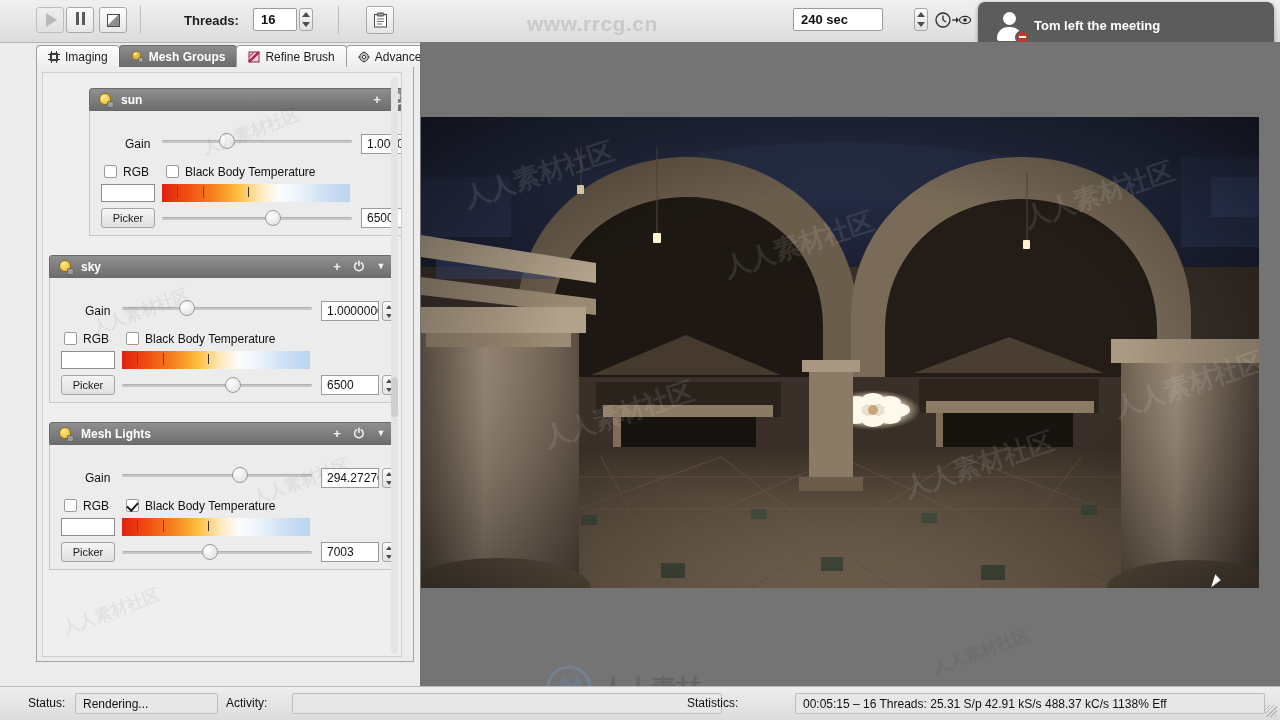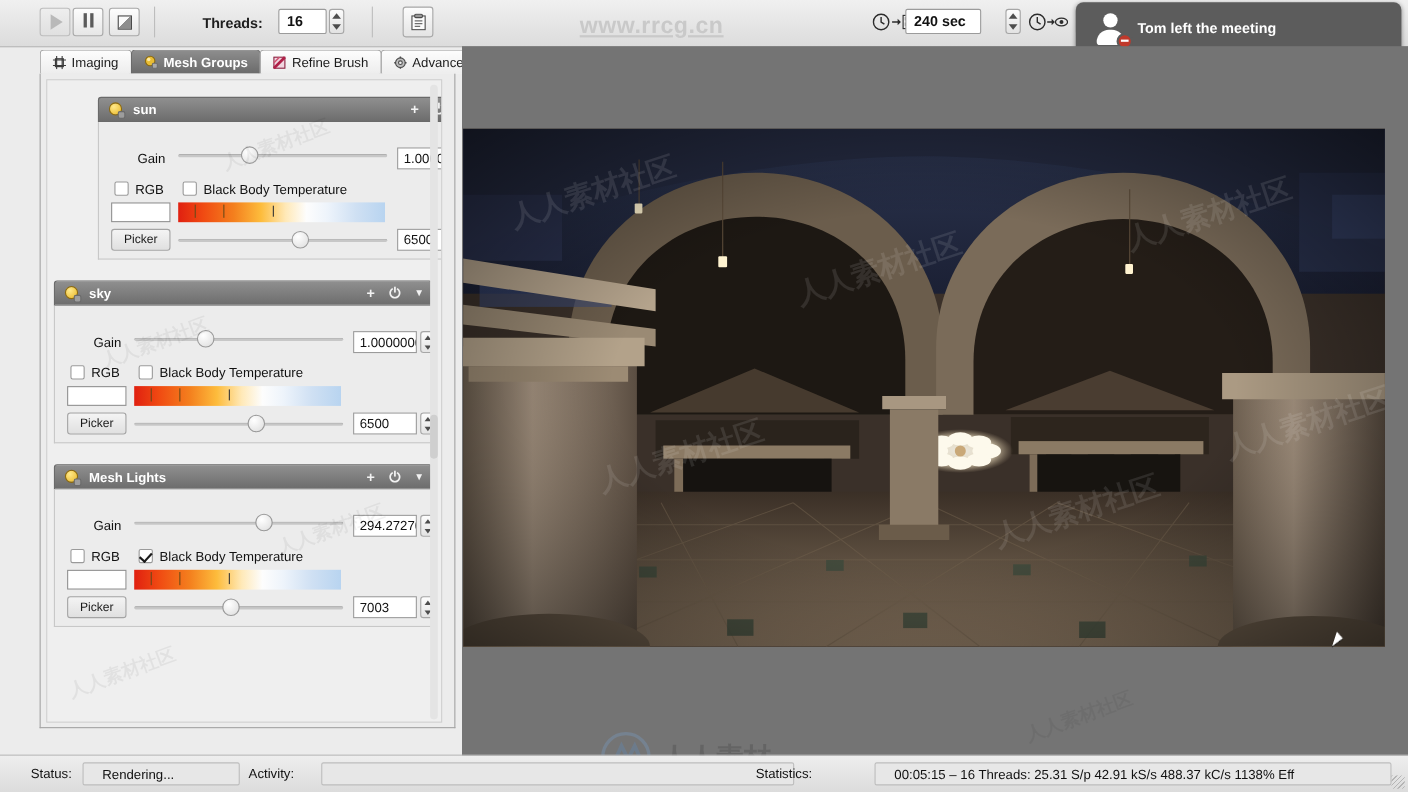--- a/index.html
+++ b/index.html
@@ -51,21 +51,21 @@
 
   .clip-btn{
     position:absolute;top:6px;width:28px;height:28px;
     background:linear-gradient(#fcfcfc,#e4e4e4);border:1px solid #a8a8a8;border-radius:3px;
     display:flex;align-items:center;justify-content:center;box-sizing:border-box;
   }
 
   
   .wm-top{
     position:absolute;left:527px;top:12px;font-size:21px;font-weight:bold;
-    color:#c9c9c9;letter-spacing:.5px;text-decoration:underline;
+    color:#c9c9c9;letter-spacing:.5px;
   }
 
   
   .notif{
     position:absolute;right:6px;top:2px;width:296px;height:47px;
     background:#5c5c5c;border-radius:7px;
     display:flex;align-items:center;
     box-shadow:0 1px 4px rgba(0,0,0,.35);
     overflow:hidden;
   }
@@ -185,21 +185,21 @@
 
   
   .statusbar{
     position:absolute;left:0;bottom:0;width:1280px;height:33px;
     background:linear-gradient(#eeeeee,#dcdcdc);border-top:1px solid #b9b9b9;
   }
   .sb-label{position:absolute;top:9px;font-size:12px;color:#111;}
   .sb-box{
     position:absolute;top:6px;height:21px;box-sizing:border-box;
     background:#e7e7e7;border:1px solid #bdbdbd;border-radius:2px;
-    display:flex;align-items:center;padding-left:17px;font-size:12px;color:#111;white-space:nowrap;
+    display:flex;align-items:center;padding-left:7px;font-size:12px;color:#111;white-space:nowrap;
   }
   .grip{position:absolute;right:3px;bottom:3px;width:12px;height:12px;
     background:repeating-linear-gradient(135deg,#b5b5b5 0 1px,transparent 1px 3px);}
 
   .bigwm{
     position:absolute;left:545px;bottom:8px;width:200px;height:48px;opacity:.28;pointer-events:none;
   }
   .wm-tile{position:absolute;font-size:17px;color:rgba(0,0,0,.055);font-weight:bold;
     transform:rotate(-20deg);white-space:nowrap;pointer-events:none;}
 </style>
@@ -246,21 +246,21 @@
       <circle cx="8" cy="9" r="7" fill="none" stroke="#2c2c2c" stroke-width="1.3"></circle>
       <path d="M8 4.5V9l3 2" stroke="#2c2c2c" stroke-width="1.3" fill="none"></path>
       <path d="M18 9h7" stroke="#2c2c2c" stroke-width="1.3"></path>
       <path d="M23 6l3 3-3 3" fill="#2c2c2c"></path>
       <rect x="28" y="3" width="11" height="12" fill="#f2f2f2" stroke="#2c2c2c"></rect>
       <rect x="29.5" y="4.5" width="3" height="3" fill="#8e8e8e"></rect>
         <rect x="34.5" y="4.5" width="3" height="3" fill="#8e8e8e"></rect>
       <rect x="29.5" y="9.5" width="3" height="3" fill="#8e8e8e"></rect>
         <rect x="34.5" y="9.5" width="3" height="3" fill="#8e8e8e"></rect>
     </svg>
-    <div class="tb-field" style="left:823px;width:69px;">240 sec</div>
+    <div class="tb-field" style="left:793px;width:90px;">240 sec</div>
     <div class="spin" style="left:914px;">
         <i class="up"></i>
         <i class="dn"></i>
       </div>
 
     <svg style="position:absolute;left:935px;top:11px;" width="36" height="18" viewBox="0 0 36 18">
       <circle cx="8" cy="9" r="7" fill="none" stroke="#2c2c2c" stroke-width="1.3"></circle>
       <path d="M8 4.5V9l3 2" stroke="#2c2c2c" stroke-width="1.3" fill="none"></path>
       <path d="M17 9h6" stroke="#2c2c2c" stroke-width="1.3"></path>
       <path d="M21 6l3 3-3 3" fill="#2c2c2c"></path>

